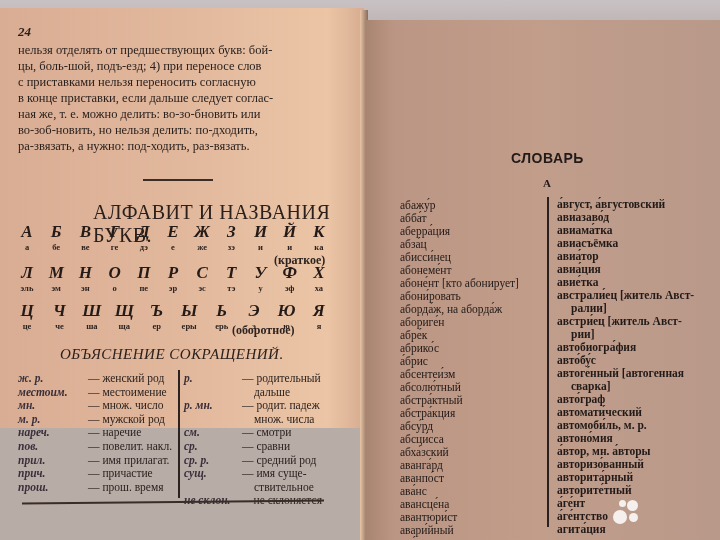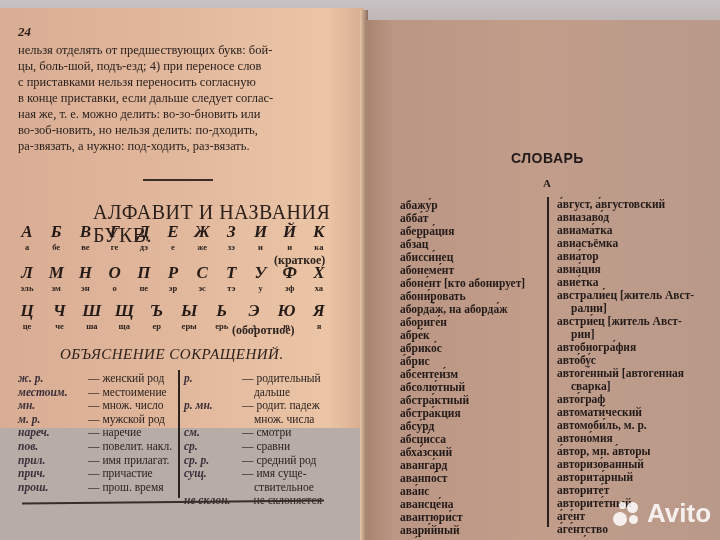--- a/index.html
+++ b/index.html
@@ -19,21 +19,21 @@
   .note{position:absolute;font-size:12px;font-weight:bold;color:#2d2320;}
   .h-abbr{position:absolute;left:60px;top:338px;font-size:15px;font-style:italic;color:#2b201c;letter-spacing:0.5px;}
   .abbr-col{position:absolute;font-size:11.5px;line-height:13.6px;color:#2b221f;}
   .abbr-row{display:flex;}
   .abbr-key{font-style:italic;font-weight:bold;color:#3a2f3a;}
   .vline{position:absolute;left:178px;top:362px;width:1.5px;height:128px;background:#2c2220;}
   .rule2{position:absolute;left:22px;top:493px;width:302px;height:2px;background:#3a2c27;transform:rotate(-0.6deg);}
   .dict-title{position:absolute;left:511px;top:150px;font-size:14px;font-weight:bold;color:#221a18;font-family:"Liberation Sans",sans-serif;letter-spacing:0.5px;}
   .letter-a{position:absolute;left:543px;top:177px;font-size:11px;font-weight:bold;color:#221a18;}
   .dict-col{position:absolute;font-size:11.5px;line-height:13px;color:#221a18;}
-  .dict-col div{white-space:nowrap;font-weight:bold;}
+  .dict-col div{white-space:nowrap;}
   .dict-vline{position:absolute;left:547px;top:197px;width:1.5px;height:330px;background:#2a201d;}
   .watermark{position:absolute;left:613px;top:498px;display:flex;align-items:center;color:rgba(255,255,255,0.85);font-family:"Liberation Sans",sans-serif;font-size:26px;font-weight:bold;}
   .dots{position:relative;width:30px;height:28px;margin-right:4px;}
   .dots span{position:absolute;border-radius:50%;background:rgba(255,255,255,0.85);}
 </style>
 </head>
 <body>
 
 <div class="topbg"></div>
 
@@ -335,28 +335,26 @@
   <div>авто́бу́с</div>
   <div>автоге́нный [автогенная</div>
   <div style="padding-left:14px">   сварка]</div>
   <div>авто́граф</div>
   <div>автомати́ческий</div>
   <div>автомоби́ль, м. р.</div>
   <div>автоно́мия</div>
   <div>а́втор, мн. а́вторы</div>
   <div>авторизо́ванный</div>
   <div>авторита́рный</div>
-  <div>авторите́т</div>
   <div>авторите́тный</div>
   <div>а́ге́нт</div>
   <div>а́ге́нтство</div>
   <div>агита́ция</div>
 </div>
 
 <div class="watermark">
   <div class="dots">
     <span style="left:0;top:12px;width:14px;height:14px"></span>
     <span style="left:14px;top:2px;width:11px;height:11px"></span>
     <span style="left:16px;top:15px;width:9px;height:9px"></span>
     <span style="left:6px;top:2px;width:7px;height:7px"></span>
   </div>
-  <span>Avito</span>
 </div>
 
 </body></html>

